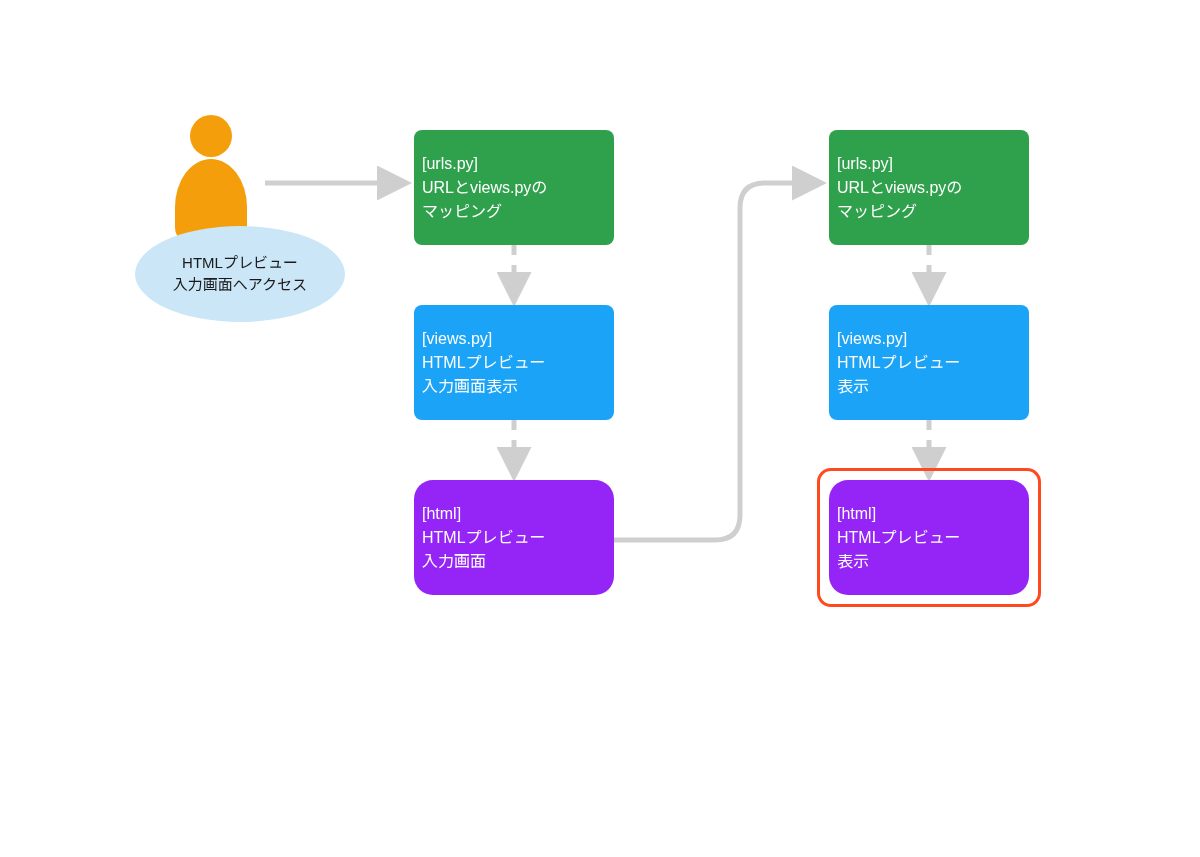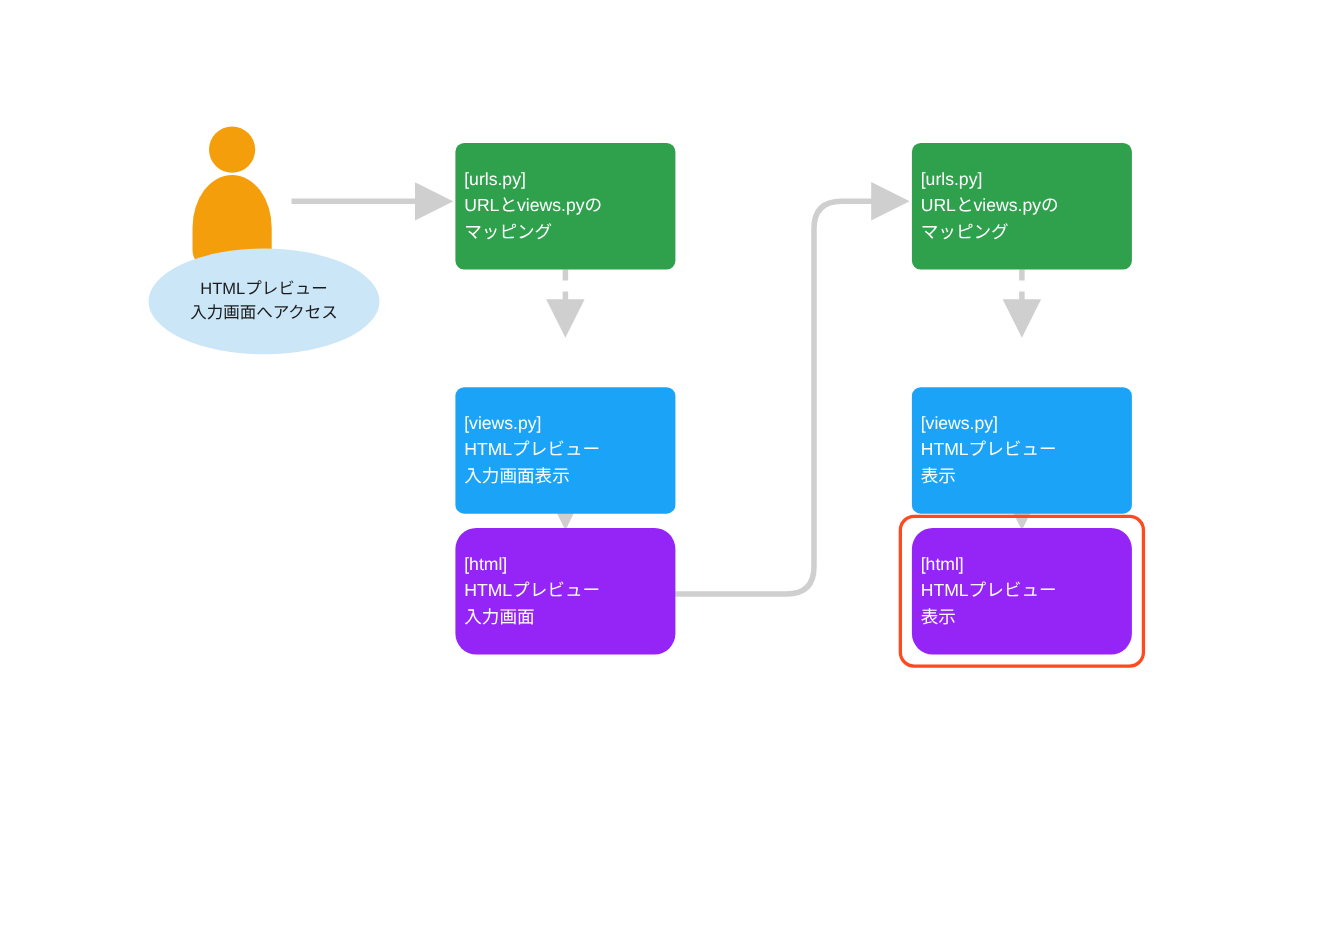--- a/index.html
+++ b/index.html
@@ -25,21 +25,21 @@
     align-items: flex-start;
     justify-content: center;
     font-size: 16px;
     line-height: 1.5;
     text-align: center;
     box-sizing: border-box;
     padding: 4px 8px;
   }
   .node span { display: block; }
   .green  { background: #2fa14c; }
-  .blue   { background: #1ba4f7; margin-top: 47px; }
+  .blue   { background: #1ba4f7; }
   .purple { background: #9425f6; border-radius: 19px; }
   .highlight-frame {
     position: absolute;
     border: 3px solid #ff4a1f;
     border-radius: 14px;
     box-sizing: border-box;
     background: transparent;
   }
   
   .actor {

